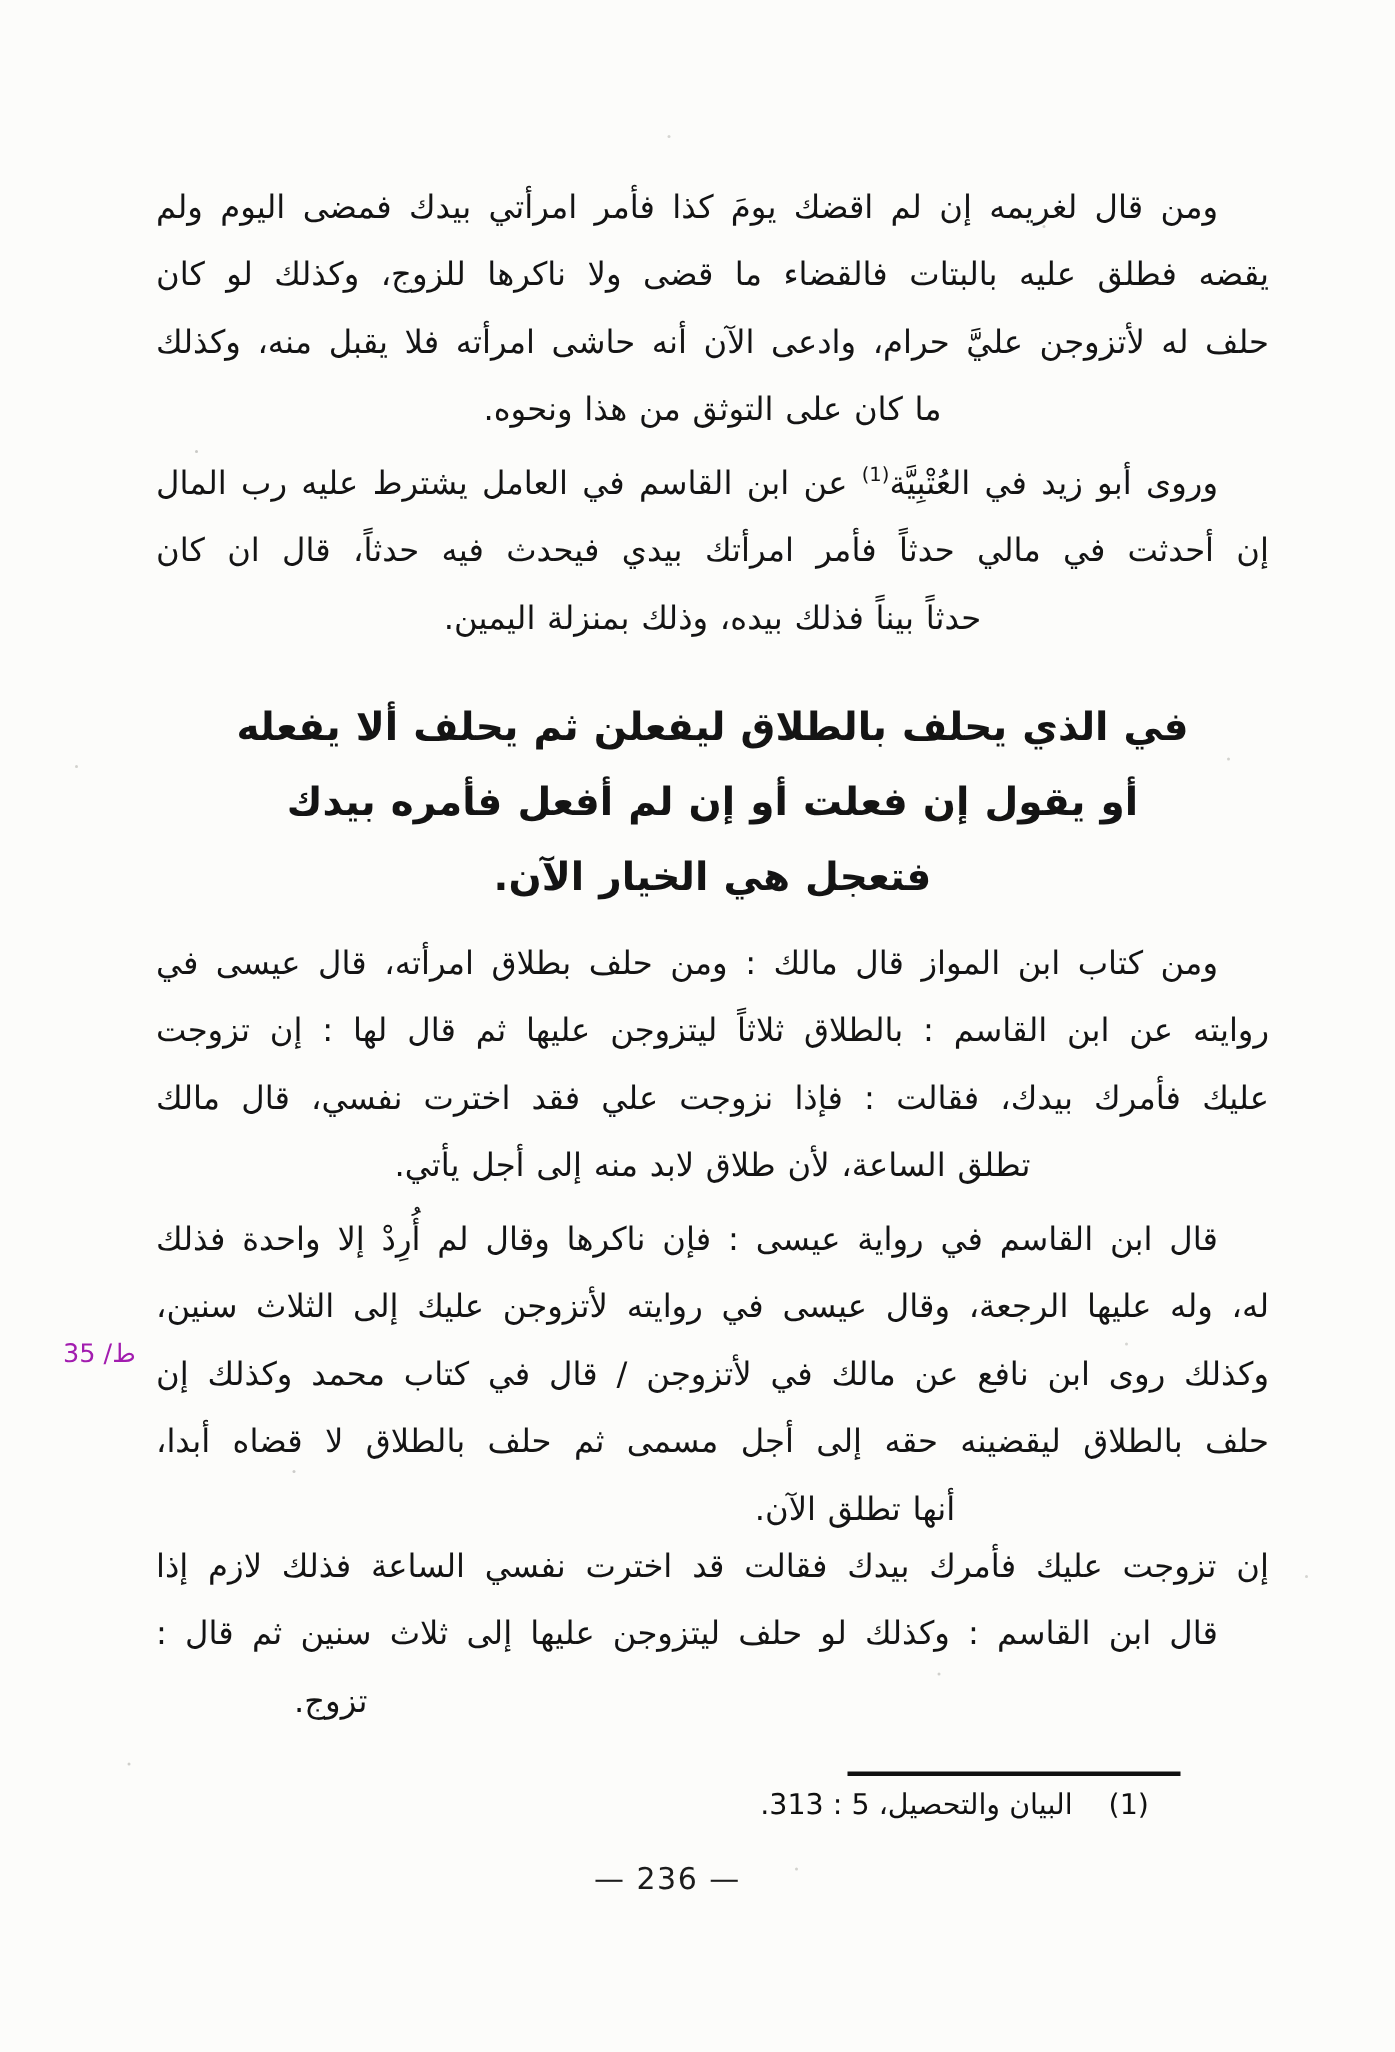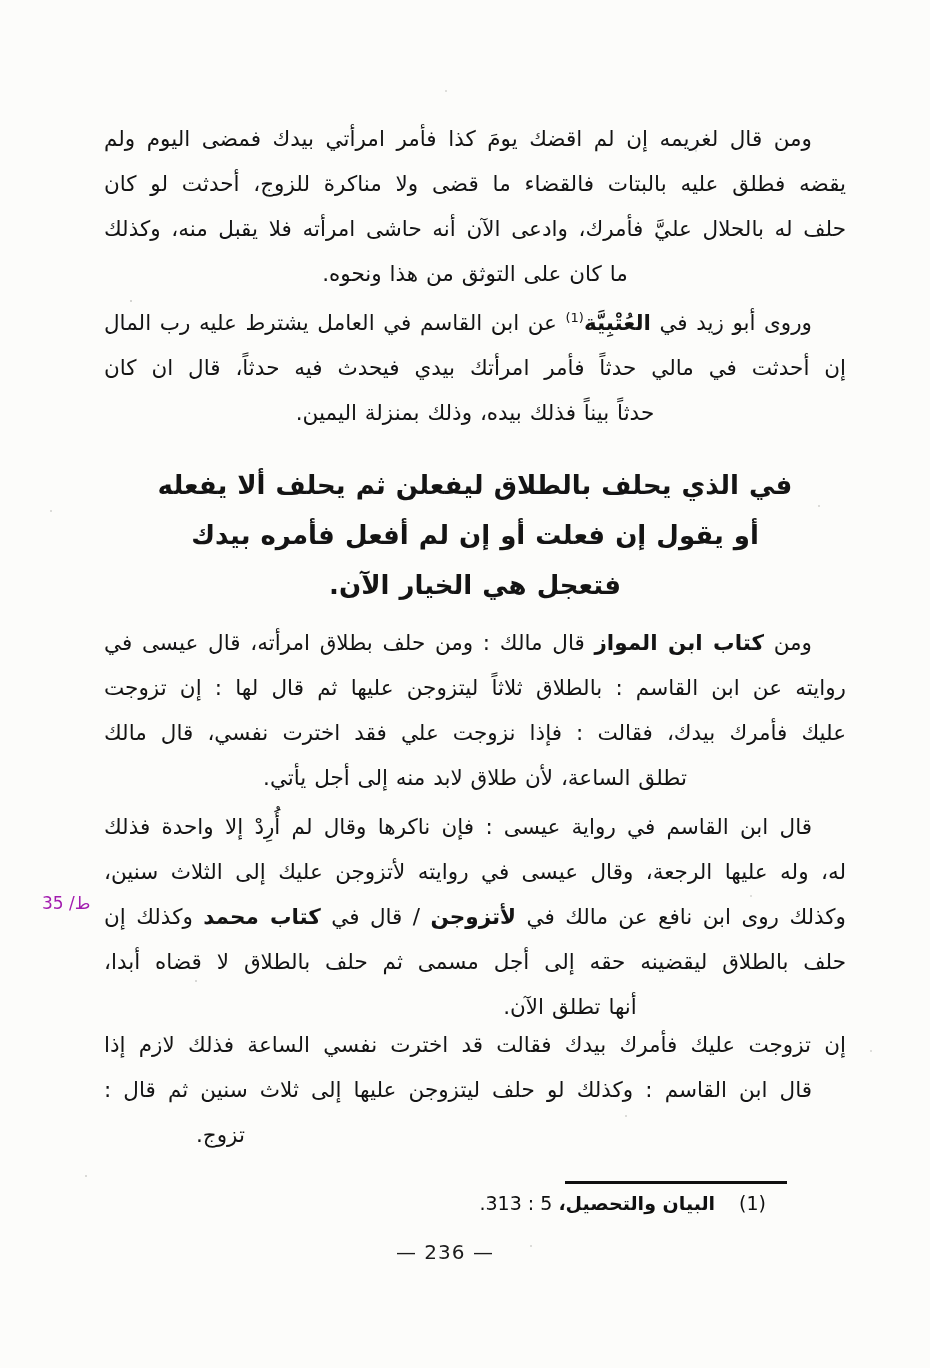--- a/index.html
+++ b/index.html
@@ -48,21 +48,21 @@
     font-size:26px;
     font-weight:700;
     line-height:50px;
     height:50px;
   }
   .al-justify{text-align:justify;text-align-last:justify;}
   .al-center{text-align:center;text-align-last:center;}
   .al-center-left{text-align:center;text-align-last:center;padding-left:190px;}
   .al-left-offset{text-align:right;text-align-last:left;padding-left:92px;}
   .indent{padding-right:34px;}
-  b{font-weight:700;}
+  b{font-weight:400;}
   sup{font-size:13px;vertical-align:super;line-height:0;}
   .footnote-rule{
     position:absolute;left:565px;top:1181px;width:222px;height:3px;background:#101010;
   }
   .footnote{
     position:absolute;top:1188px;right:164px;
     display:flex;align-items:baseline;gap:24px;
     direction:rtl;font-size:19px;line-height:30px;color:#101010;
   }
   .margin-note{
@@ -81,22 +81,22 @@
 <body>
 
 <div class="page" dir="rtl">
   <div class="specks"></div>
 
   <div class="margin-note" dir="ltr">ط/ 35</div>
 
   <div class="text-block">
     <section id="p1" class="para">
         <div class="line al-justify indent">ومن قال لغريمه إن لم اقضك يومَ كذا فأمر امرأتي بيدك فمضى اليوم ولم</div>
-        <div class="line al-justify">يقضه فطلق عليه بالبتات فالقضاء ما قضى ولا مناكرة للزوج، أحدثت لو كان</div>
-        <div class="line al-justify">حلف له بالحلال عليَّ فأمرك، وادعى الآن أنه حاشى امرأته فلا يقبل منه، وكذلك</div>
+        <div class="line al-justify">يقضه فطلق عليه بالبتات فالقضاء ما قضى ولا ناكرها للزوج، وكذلك لو كان</div>
+        <div class="line al-justify">حلف له لأتزوجن عليَّ حرام، وادعى الآن أنه حاشى امرأته فلا يقبل منه، وكذلك</div>
         <div class="line al-center">ما كان على التوثق من هذا ونحوه.</div>
       </section>
     <section id="p2" class="para">
         <div class="line al-justify indent">وروى أبو زيد في <b>العُتْبِيَّة</b><sup>(1)</sup> عن ابن القاسم في العامل يشترط عليه رب المال</div>
         <div class="line al-justify">إن أحدثت في مالي حدثاً فأمر امرأتك بيدي فيحدث فيه حدثاً، قال ان كان</div>
         <div class="line al-center">حدثاً بيناً فذلك بيده، وذلك بمنزلة اليمين.</div>
       </section>
     <section id="heading" class="para heading">
         <div class="line al-center">في الذي يحلف بالطلاق ليفعلن ثم يحلف ألا يفعله</div>
         <div class="line al-center">أو يقول إن فعلت أو إن لم أفعل فأمره بيدك</div>

